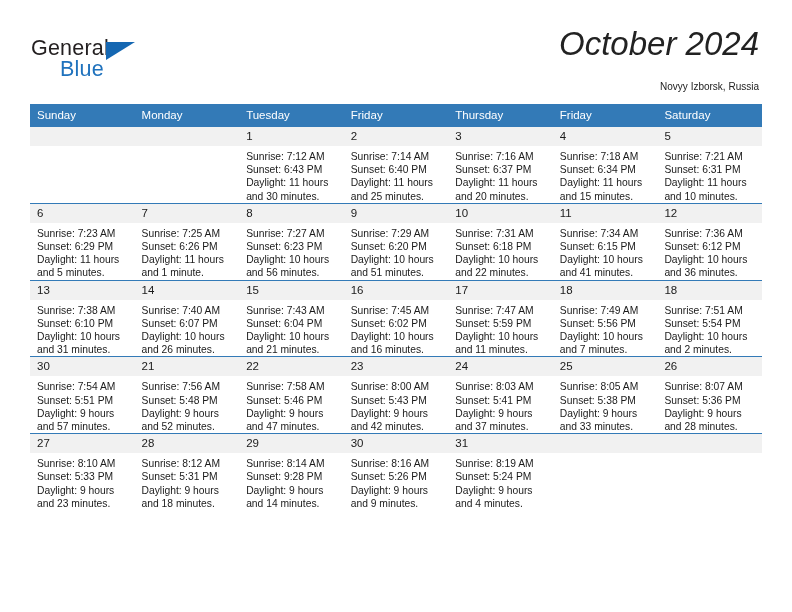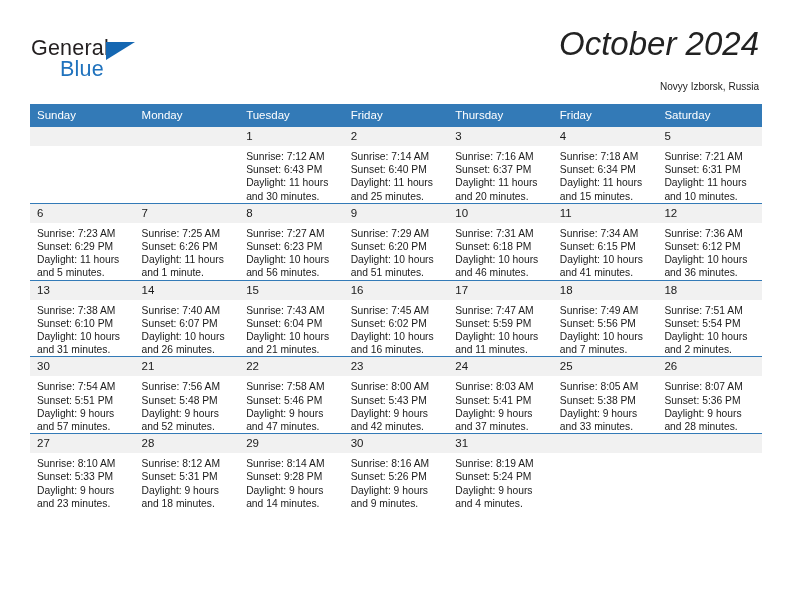--- a/index.html
+++ b/index.html
@@ -260,21 +260,21 @@
               <div>Daylight: 10 hours</div>
               <div>and 51 minutes.</div>
             </div>
           </td>
           <td>
             <div class="daynum">10</div>
             <div class="details">
               <div>Sunrise: 7:31 AM</div>
               <div>Sunset: 6:18 PM</div>
               <div>Daylight: 10 hours</div>
-              <div>and 46 minutes.</div>
+              <div>and 22 minutes.</div>
             </div>
           </td>
           <td>
             <div class="daynum">11</div>
             <div class="details">
               <div>Sunrise: 7:34 AM</div>
               <div>Sunset: 6:15 PM</div>
               <div>Daylight: 10 hours</div>
               <div>and 41 minutes.</div>
             </div>

